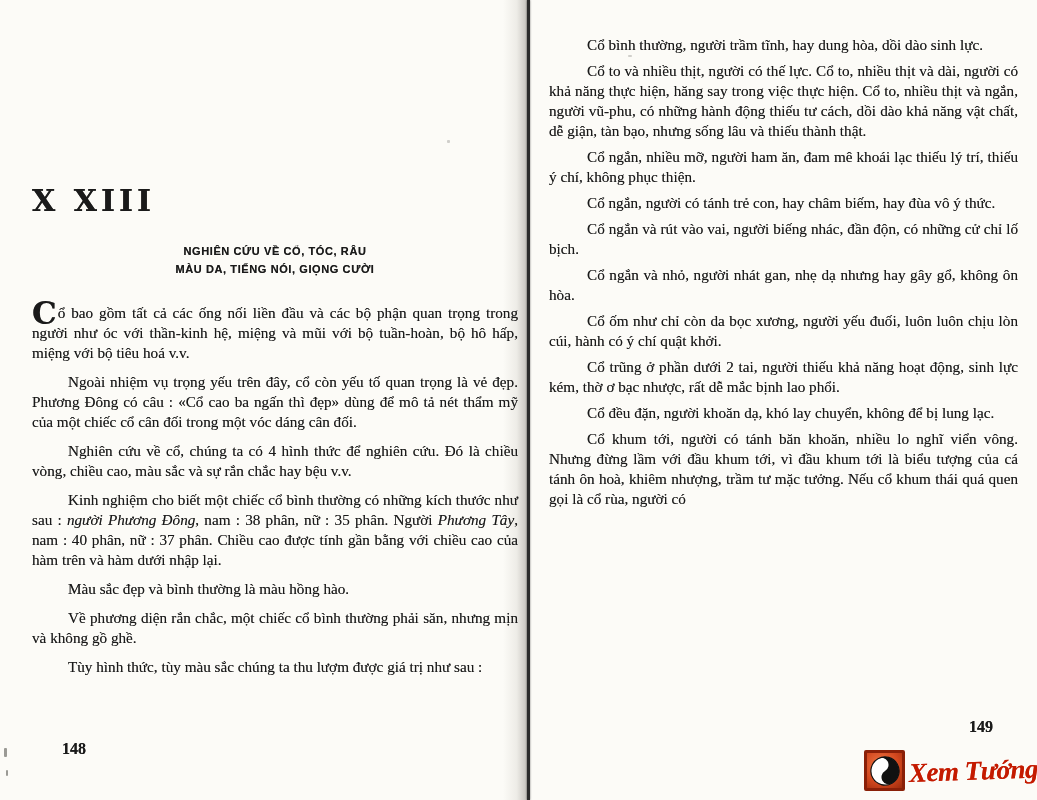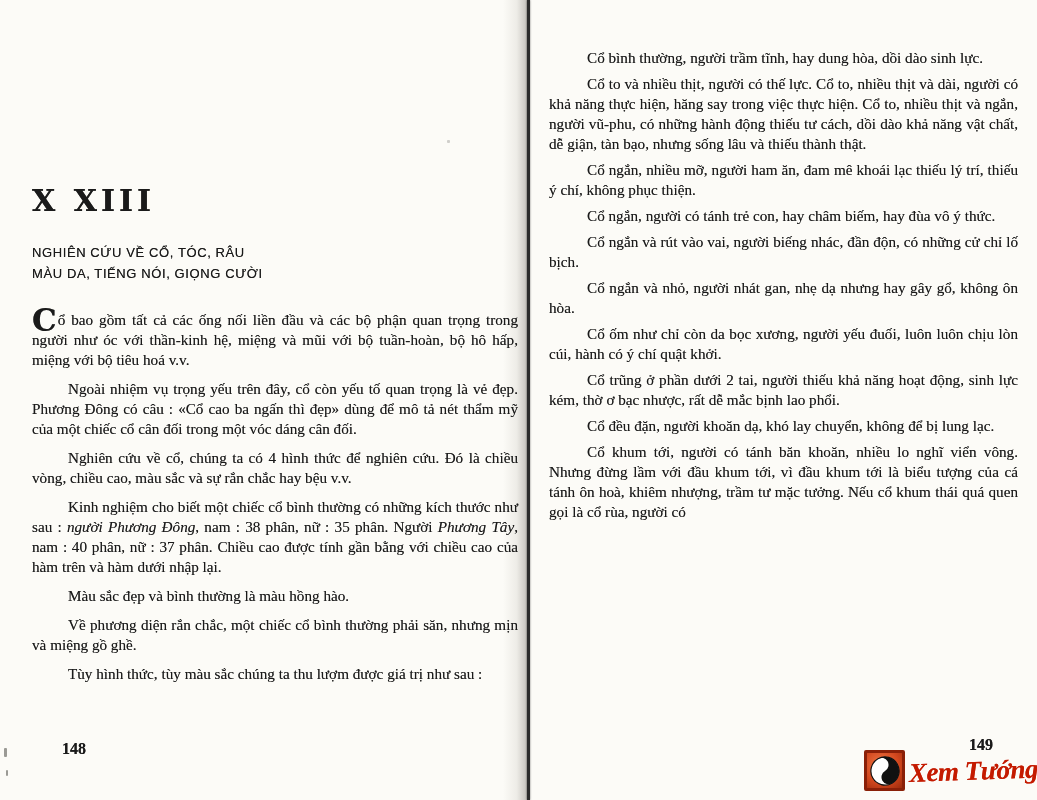--- a/index.html
+++ b/index.html
@@ -28,56 +28,56 @@
   .page-left{
     position:absolute;left:32px;top:0;width:486px;
   }
   .chapter-heading{
     margin:183px 0 0 0;text-align:left;
     font-family:"DejaVu Serif", serif;
     font-size:30px;font-weight:bold;letter-spacing:4px;
     text-shadow:0 0 .6px rgba(0,0,0,.7);
   }
   .section-title{
-    margin-top:25px;text-align:left;
+    margin-top:25px;text-align:center;
     font-family:"Liberation Sans", sans-serif;
-    font-weight:normal;font-size:13px;line-height:1.6;letter-spacing:.6px;
+    font-weight:bold;font-size:11px;line-height:1.6;letter-spacing:.6px;
     text-shadow:0 0 .5px rgba(0,0,0,.65);
   }
   .body-text{
     margin-top:25px;
     font-size:15.2px;line-height:20px;text-align:justify;
     text-shadow:0 0 .5px rgba(25,25,25,.55);
   }
   .body-text p{margin:4px 0 9px 0;text-indent:36px;}
   .body-text p.no-indent{text-indent:0;}
   .initial{
     font-family:"DejaVu Serif", serif;
     font-size:31px;font-weight:bold;line-height:1px;
     vertical-align:-6px;letter-spacing:1px;
   }
   i{font-style:italic;font-family:Liberation Serif, serif;}
 
   
   .page-right{
     position:absolute;left:549px;top:0;width:469px;
-    padding-top:48px;box-sizing:border-box;
+    padding-top:35px;box-sizing:border-box;
     font-size:15.2px;line-height:20px;text-align:justify;
     text-shadow:0 0 .5px rgba(25,25,25,.55);
   }
   .page-right p{margin:0 0 6px 0;text-indent:38px;}
 
   
   .pagenum{
     position:absolute;font-weight:bold;font-size:16px;
     font-family:"Liberation Serif", serif;
     text-shadow:0 0 .6px rgba(0,0,0,.7);
   }
   .pagenum-left{left:62px;top:740px;}
-  .pagenum-right{left:969px;top:736px;}
+  .pagenum-right{left:969px;top:718px;}
 
   
   .watermark{
     position:absolute;left:864px;top:750px;
     display:flex;align-items:center;gap:4px;
   }
   .wm-logo{
     width:41px;height:41px;box-sizing:border-box;
     background:radial-gradient(circle at 40% 35%, #ef7a48 0%, #d4491f 55%, #9c2a0c 100%);
     border:3px solid #8a2008;border-radius:2px;
@@ -112,21 +112,21 @@
     <div class="section-title">
       <div>NGHIÊN CỨU VỀ CỔ, TÓC, RÂU</div>
       <div>MÀU DA, TIẾNG NÓI, GIỌNG CƯỜI</div>
     </div>
     <div class="body-text">
       <p class="no-indent"><span class="initial">C</span><span>ổ bao gồm tất cả các ống nối liền đầu và các bộ phận quan trọng trong người như óc với thần-kinh hệ, miệng  và mũi với bộ tuần-hoàn, bộ hô hấp, miệng với bộ tiêu hoá v.v.</span></p>
       <p>Ngoài nhiệm vụ trọng yếu trên đây, cổ còn yếu tố quan trọng là vẻ đẹp. Phương Đông có câu : «Cổ cao ba ngấn thì đẹp» dùng để mô tả nét thẩm mỹ của một chiếc cổ cân đối trong một vóc dáng cân đối.</p>
       <p>Nghiên cứu về cổ, chúng ta có 4 hình thức để nghiên cứu. Đó là chiều vòng, chiều cao, màu sắc  và sự rắn chắc hay bệu v.v.</p>
       <p><span>Kinh nghiệm cho biết một chiếc cổ bình thường có những kích thước như sau : </span><i>người Phương Đông</i><span>, nam : 38 phân, nữ : 35 phân. Người </span><i>Phương Tây</i><span>, nam : 40 phân, nữ : 37 phân. Chiều cao được tính gần bằng với chiều cao của hàm trên và hàm dưới nhập lại.</span></p>
       <p>Màu sắc đẹp và bình thường là màu hồng hào.</p>
-      <p>Về phương diện rắn chắc, một chiếc cổ bình thường phải săn, nhưng mịn và miệng gồ ghề.</p>
+      <p>Về phương diện rắn chắc, một chiếc cổ bình thường phải săn, nhưng mịn và không gồ ghề.</p>
       <p>Tùy hình thức, tùy màu sắc chúng ta thu lượm được giá trị như sau :</p>
     </div>
   </div>
 
   <div class="page-right">
     <p>Cổ bình thường, người trầm tĩnh, hay dung hòa, dồi dào sinh lực.</p>
     <p>Cổ to và nhiều thịt, người có thế lực. Cổ to, nhiều thịt và dài, người có khả năng thực hiện, hăng say trong việc thực hiện. Cổ to, nhiều thịt và ngắn, người vũ-phu, có những hành động thiếu tư cách, dồi dào khả năng vật chất, dễ giận, tàn bạo, nhưng sống lâu và thiếu thành thật.</p>
     <p>Cổ ngắn, nhiều mỡ, người ham ăn, đam mê khoái lạc thiếu lý trí, thiếu ý chí, không phục thiện.</p>
     <p>Cổ ngắn, người có tánh trẻ con, hay châm biếm, hay đùa vô ý thức.</p>
     <p>Cổ ngắn và rút vào vai, người biếng nhác, đần độn, có những cử chỉ lố bịch.</p>

